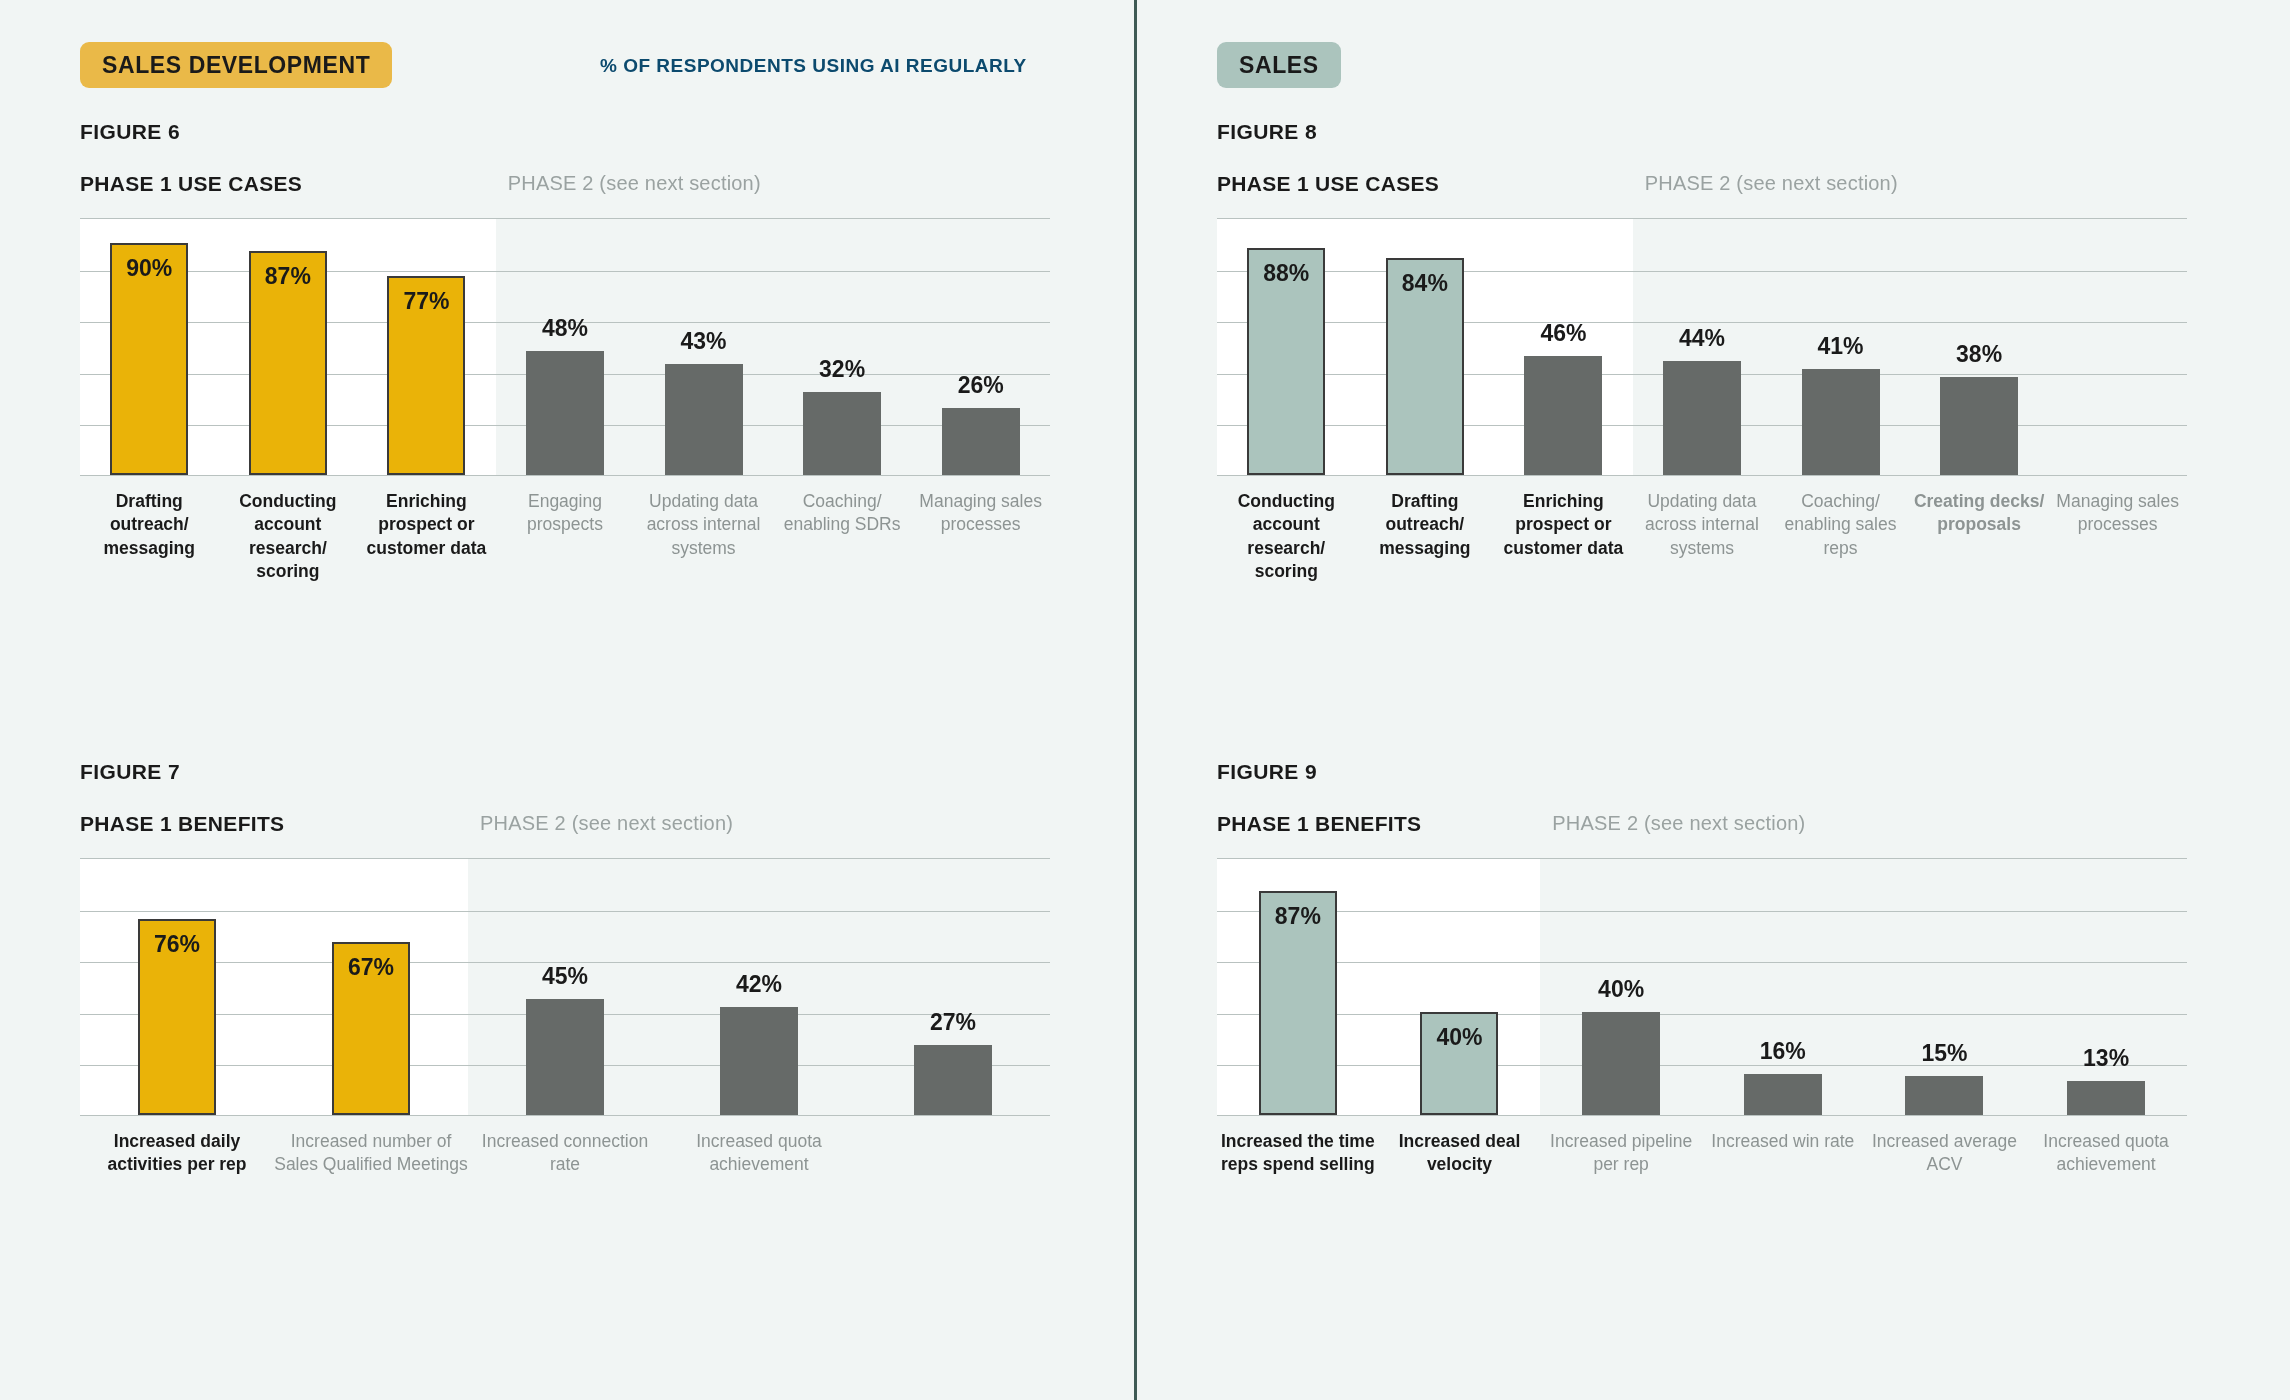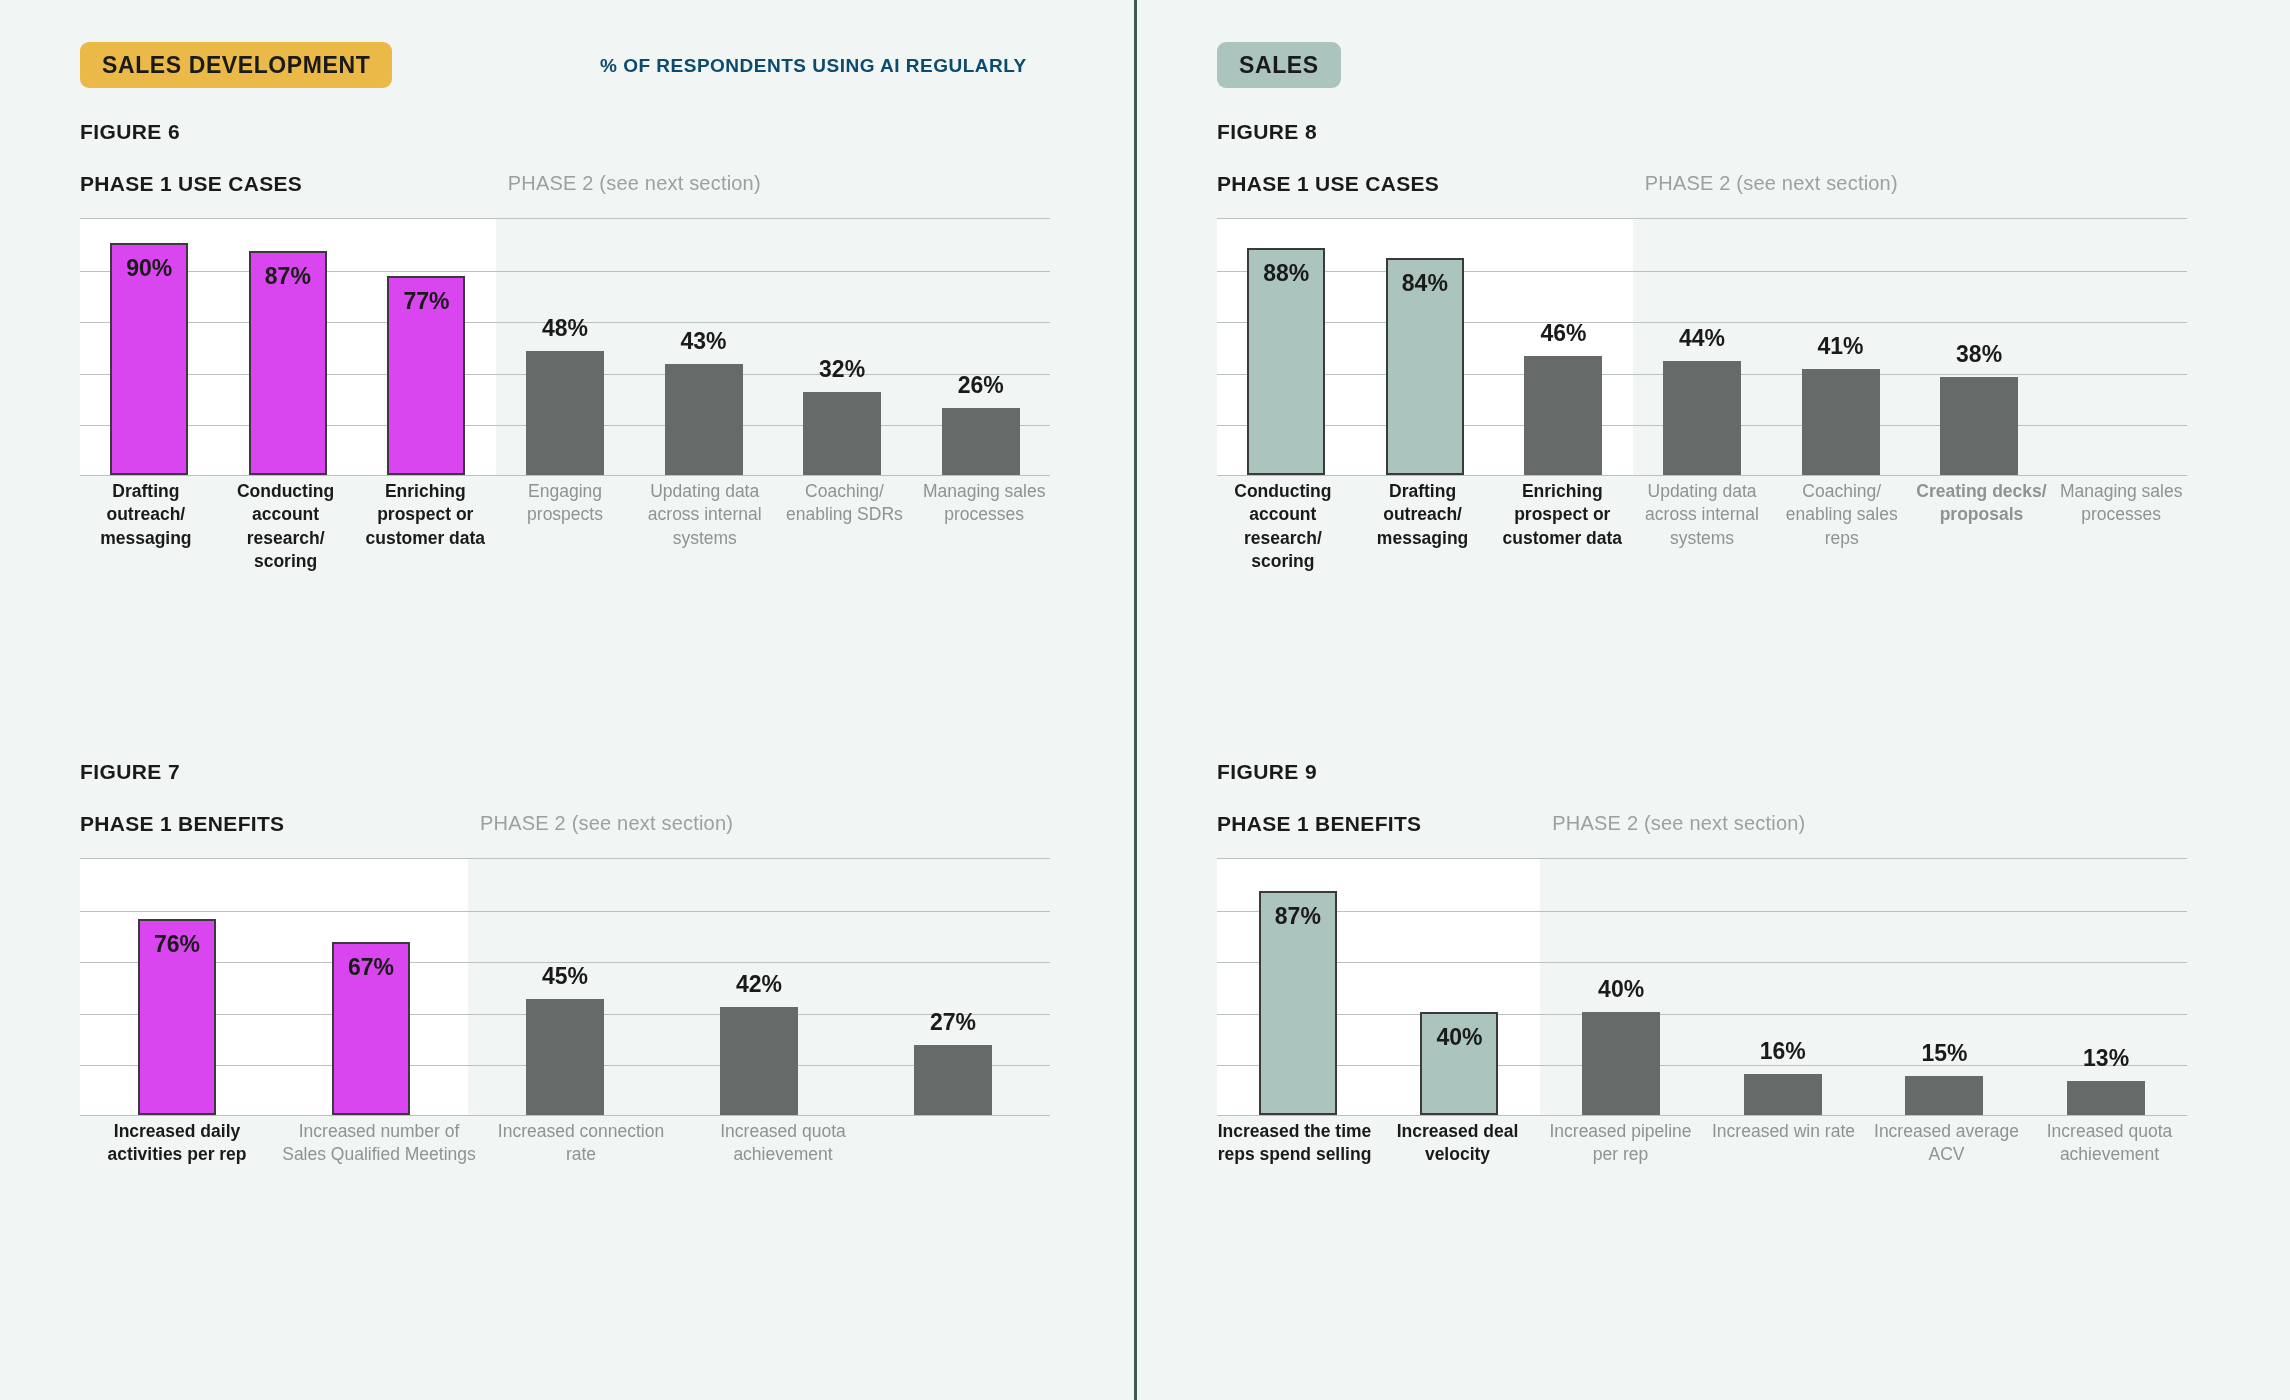--- a/index.html
+++ b/index.html
@@ -72,34 +72,34 @@
     position: absolute; left: 0; top: 0; width: 100%; height: 100%;
     display: flex; align-items: flex-end;
   }
   .barcell {
     position: relative; height: 100%;
     display: flex; align-items: flex-end; justify-content: center;
   }
   .bar { position: relative; width: 62%; max-width: 78px; }
   .bar.p1 { border: 2px solid #3a3a3a; }
   .bar.p2 { background: #666a68; }
-  .bar.p1.yellow { background: #d946ef; }
+  .bar.p1.yellow { background: #eab308; }
   .bar.p1.teal   { background: #abc4bd; }
 
   .val-in {
     position: absolute; left: 0; right: 0; top: 10px;
     text-align: center; font-size: 23px; font-weight: bold; color: #1a1a1a;
   }
   .val-above {
     position: absolute; left: -20px; right: -20px; top: -36px;
     text-align: center; font-size: 23px; font-weight: bold; color: #1a1a1a;
   }
 
   
-  .xaxis { position: relative; width: 100%; display: flex; margin-top: 4px; gap: 8px; }
+  .xaxis { position: relative; width: 100%; display: flex; margin-top: 14px; }
   .xcell { text-align: center; font-size: 17.5px; line-height: 1.34; }
   .xcell.p1 { color: #1a1a1a; font-weight: bold; }
   .xcell.p2 { color: #8d9493; font-weight: normal; }
 </style>
 </head>
 <body>
 
 <div class="page">
 
   <div class="divider"></div>

